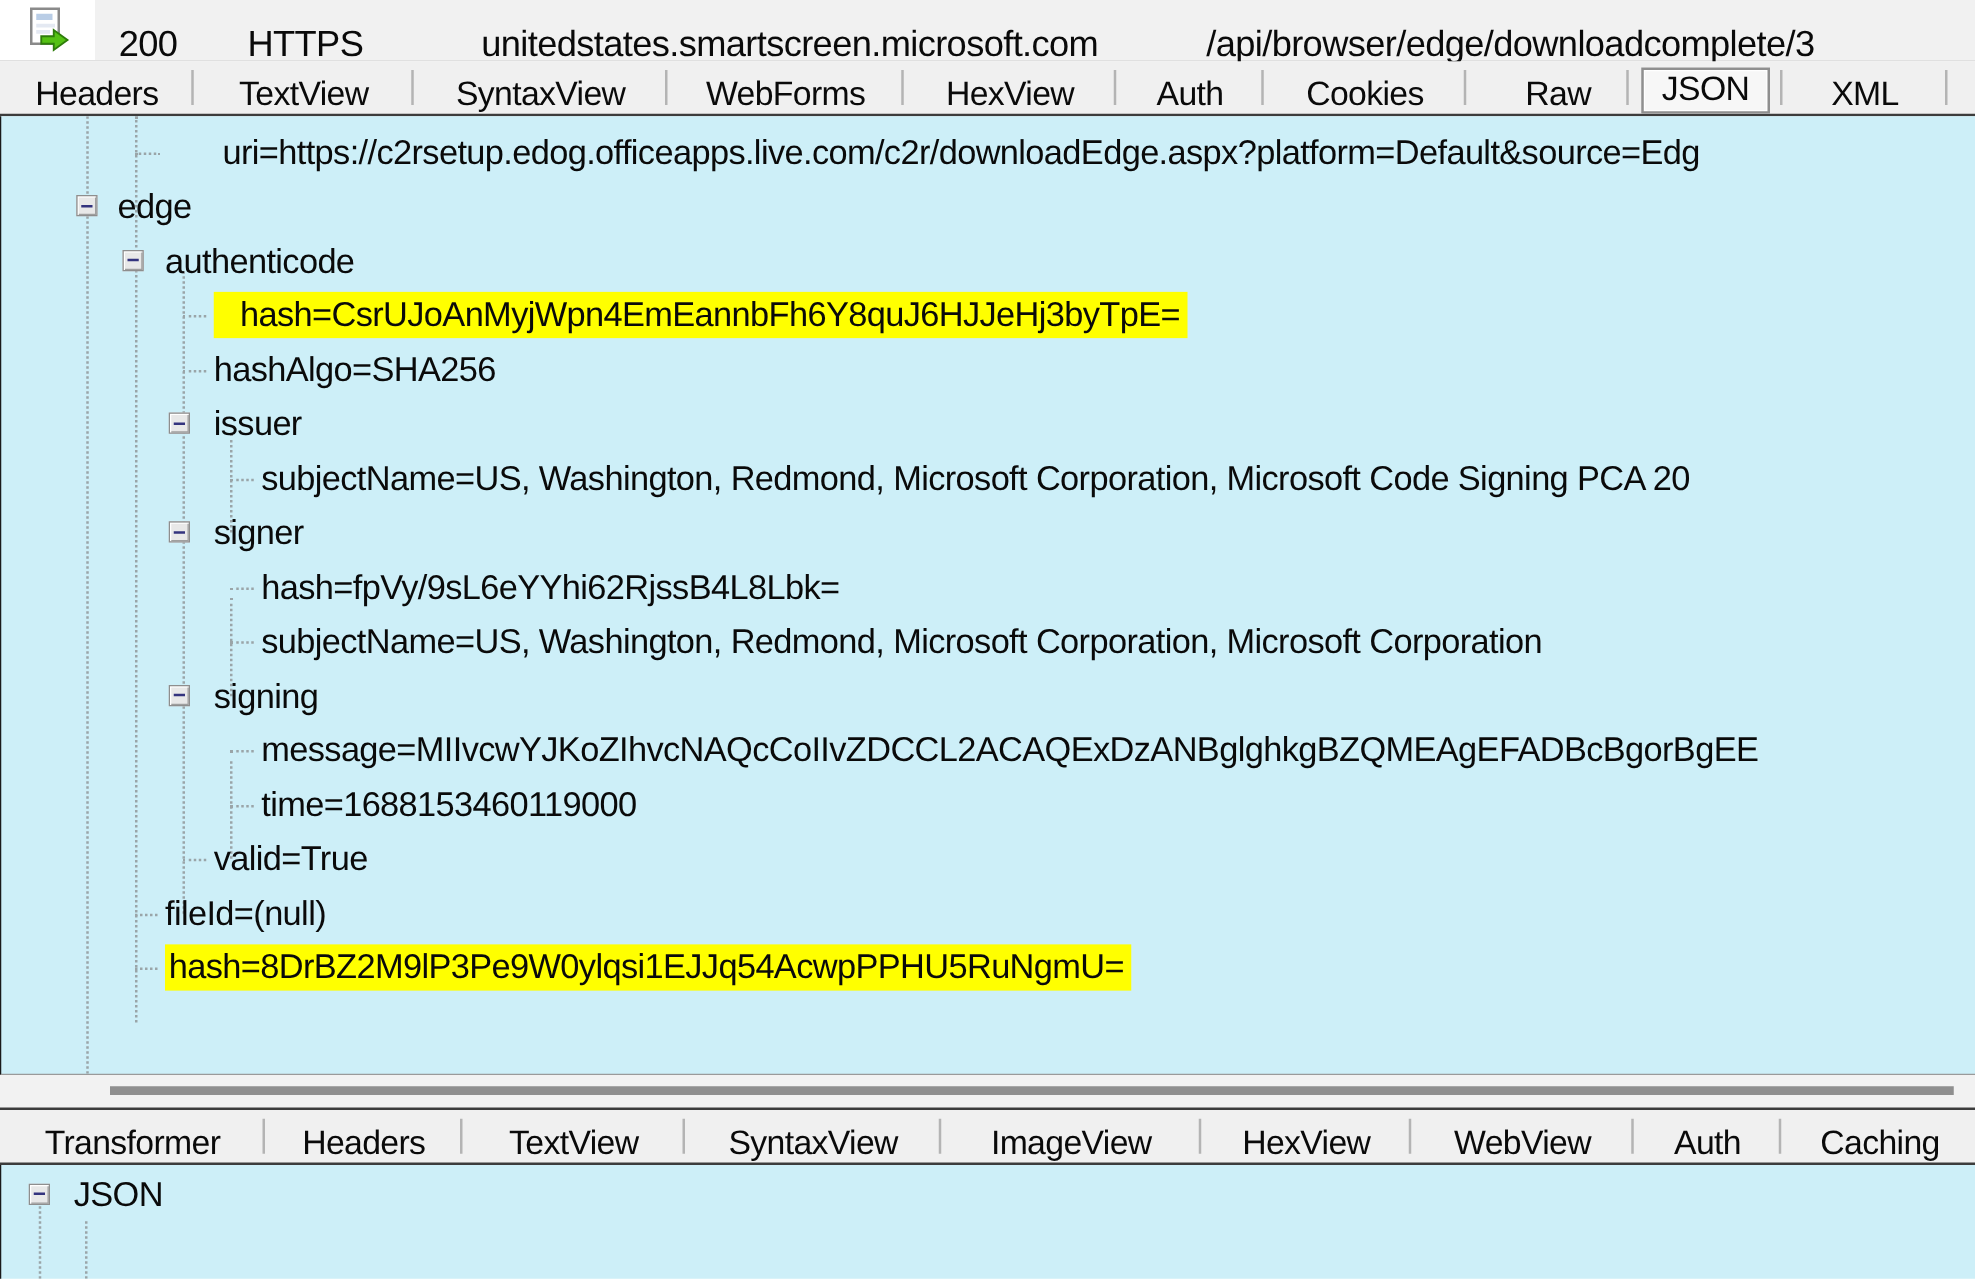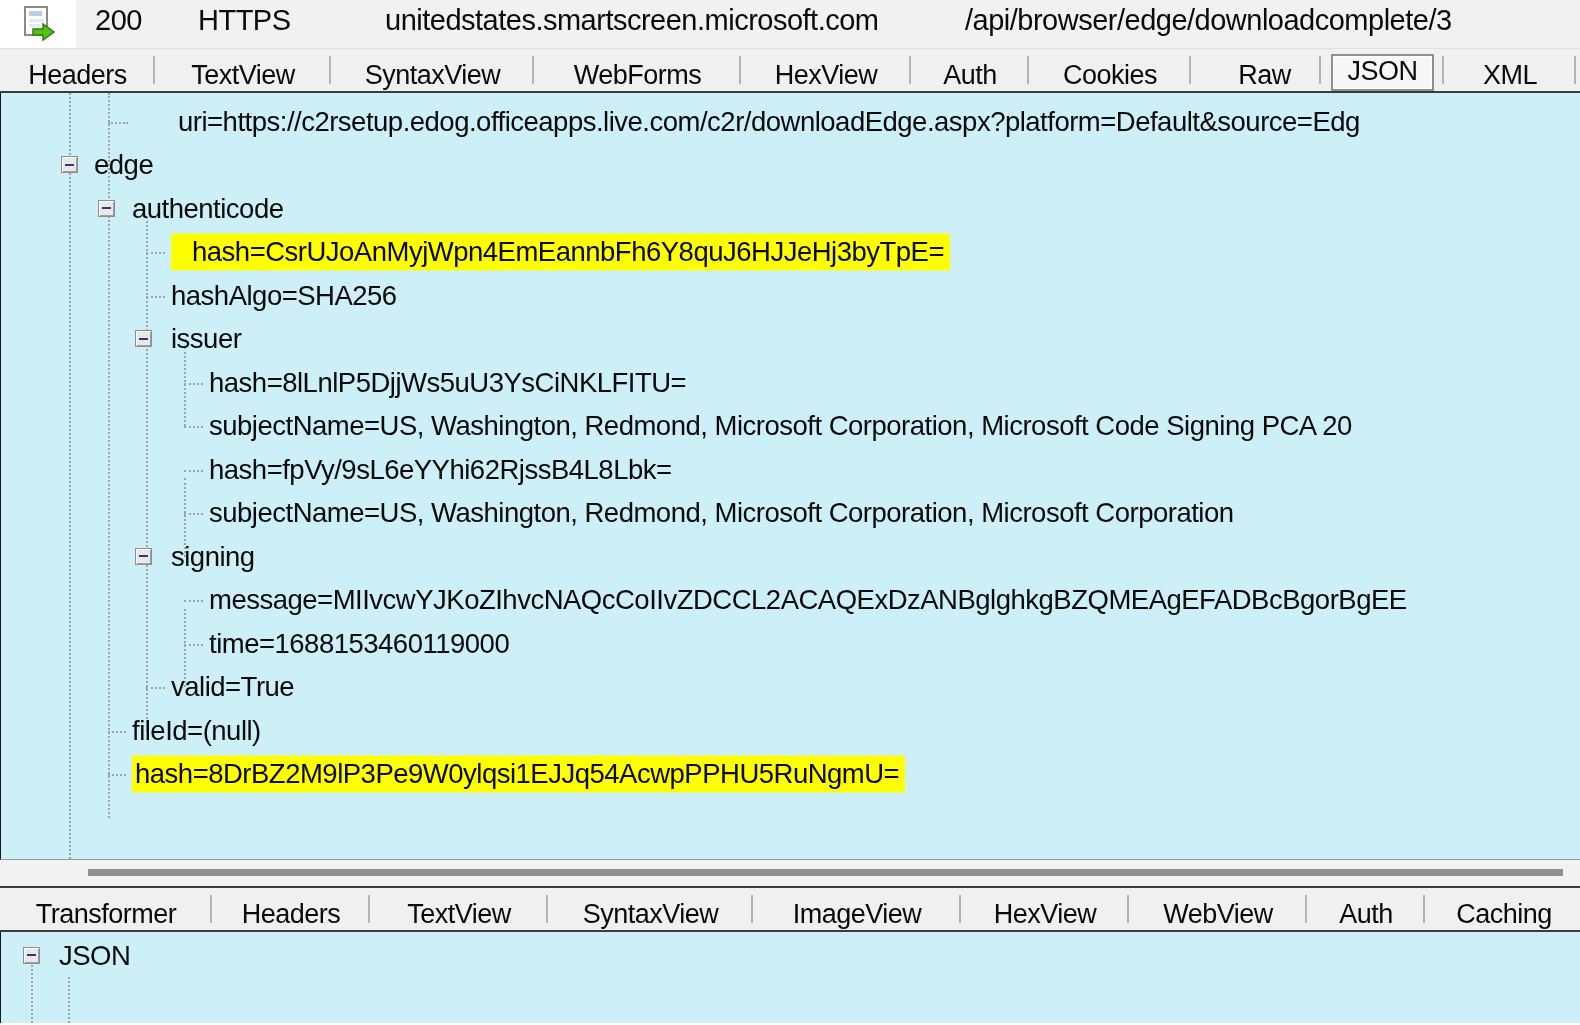--- a/index.html
+++ b/index.html
@@ -4,21 +4,21 @@
 <style>
   html,body{margin:0;padding:0;background:#fff;}
   .app{position:relative;width:1580px;height:1025px;overflow:hidden;
        font-family:"Liberation Sans","DejaVu Sans",sans-serif;color:#0a0a0a;
        letter-spacing:-0.5px;}
 
   
   .session-bar{position:relative;height:48px;background:#f1f1f1;border-bottom:1px solid #e0e0e0;}
   .icon-cell{position:absolute;left:0;top:0;width:76px;height:48px;background:#ffffff;
              display:flex;align-items:center;justify-content:center;}
-  .sess-txt{position:absolute;top:4px;font-size:29px;white-space:nowrap;}
+  .sess-txt{position:absolute;top:20px;font-size:29px;white-space:nowrap;}
 
   
   .tabstrip{position:relative;height:42px;background:#f0f0f0;display:flex;align-items:center;}
   .tabstrip.top{border-bottom:2px solid #3c3c3c;}
   .tabstrip.bottom{border-top:2px solid #3c3c3c;border-bottom:2px solid #3c3c3c;}
   .tab{height:42px;display:flex;align-items:flex-end;justify-content:center;
        font-size:27px;position:relative;flex:0 0 auto;cursor:default;}
   .tab::after{content:"";position:absolute;right:0;top:7px;bottom:7px;width:2px;background:#b4b4b4;}
   .tab .sel-box{border:2px solid #8f8f8f;background:#f7f7f7;padding:0 14px 2px 14px;
                 box-shadow:inset 0 0 0 1px #ffffff;}
@@ -67,21 +67,21 @@
   <div class="tabstrip top" id="top-tabs">
       <div class="tab" style="width: 155px;">
         <span>Headers</span>
       </div>
       <div class="tab" style="width: 176px;">
         <span>TextView</span>
       </div>
       <div class="tab" style="width: 203px;">
         <span>SyntaxView</span>
       </div>
-      <div class="tab" style="width: 207px;">
+      <div class="tab" style="width: 189px;">
         <span>WebForms</span>
       </div>
       <div class="tab" style="width: 170px;">
         <span>HexView</span>
       </div>
       <div class="tab" style="width: 118px;">
         <span>Auth</span>
       </div>
       <div class="tab" style="width: 162px;">
         <span>Cookies</span>
@@ -124,25 +124,25 @@
         <div class="trow">
           <div class="stub" style="left: 145px; width: 19px;"></div>
           <span class="lbl" style="left: 170px;">hashAlgo=SHA256</span>
         </div>
         <div class="trow">
           <div class="ebox" style="left: 134px;"></div>
           <span class="lbl" style="left: 170px;">issuer</span>
         </div>
         <div class="trow">
           <div class="stub" style="left: 183px; width: 19px;"></div>
-          <span class="lbl" style="left: 208px;">hash=8lLnlP5DjjWs5uU3YsCiNKLFITU=</span>
-        </div>
-        <div class="trow">
-          <div class="stub" style="left: 183px; width: 19px;"></div>
           <span class="lbl" style="left: 208px;">subjectName=US, Washington, Redmond, Microsoft Corporation, Microsoft Code Signing PCA 20</span>
+        </div>
+        <div class="trow">
+          <div class="ebox" style="left: 134px;"></div>
+          <span class="lbl" style="left: 170px;">signer</span>
         </div>
         <div class="trow">
           <div class="stub" style="left: 183px; width: 19px;"></div>
           <span class="lbl" style="left: 208px;">hash=fpVy/9sL6eYYhi62RjssB4L8Lbk=</span>
         </div>
         <div class="trow">
           <div class="stub" style="left: 183px; width: 19px;"></div>
           <span class="lbl" style="left: 208px;">subjectName=US, Washington, Redmond, Microsoft Corporation, Microsoft Corporation</span>
         </div>
         <div class="trow">

